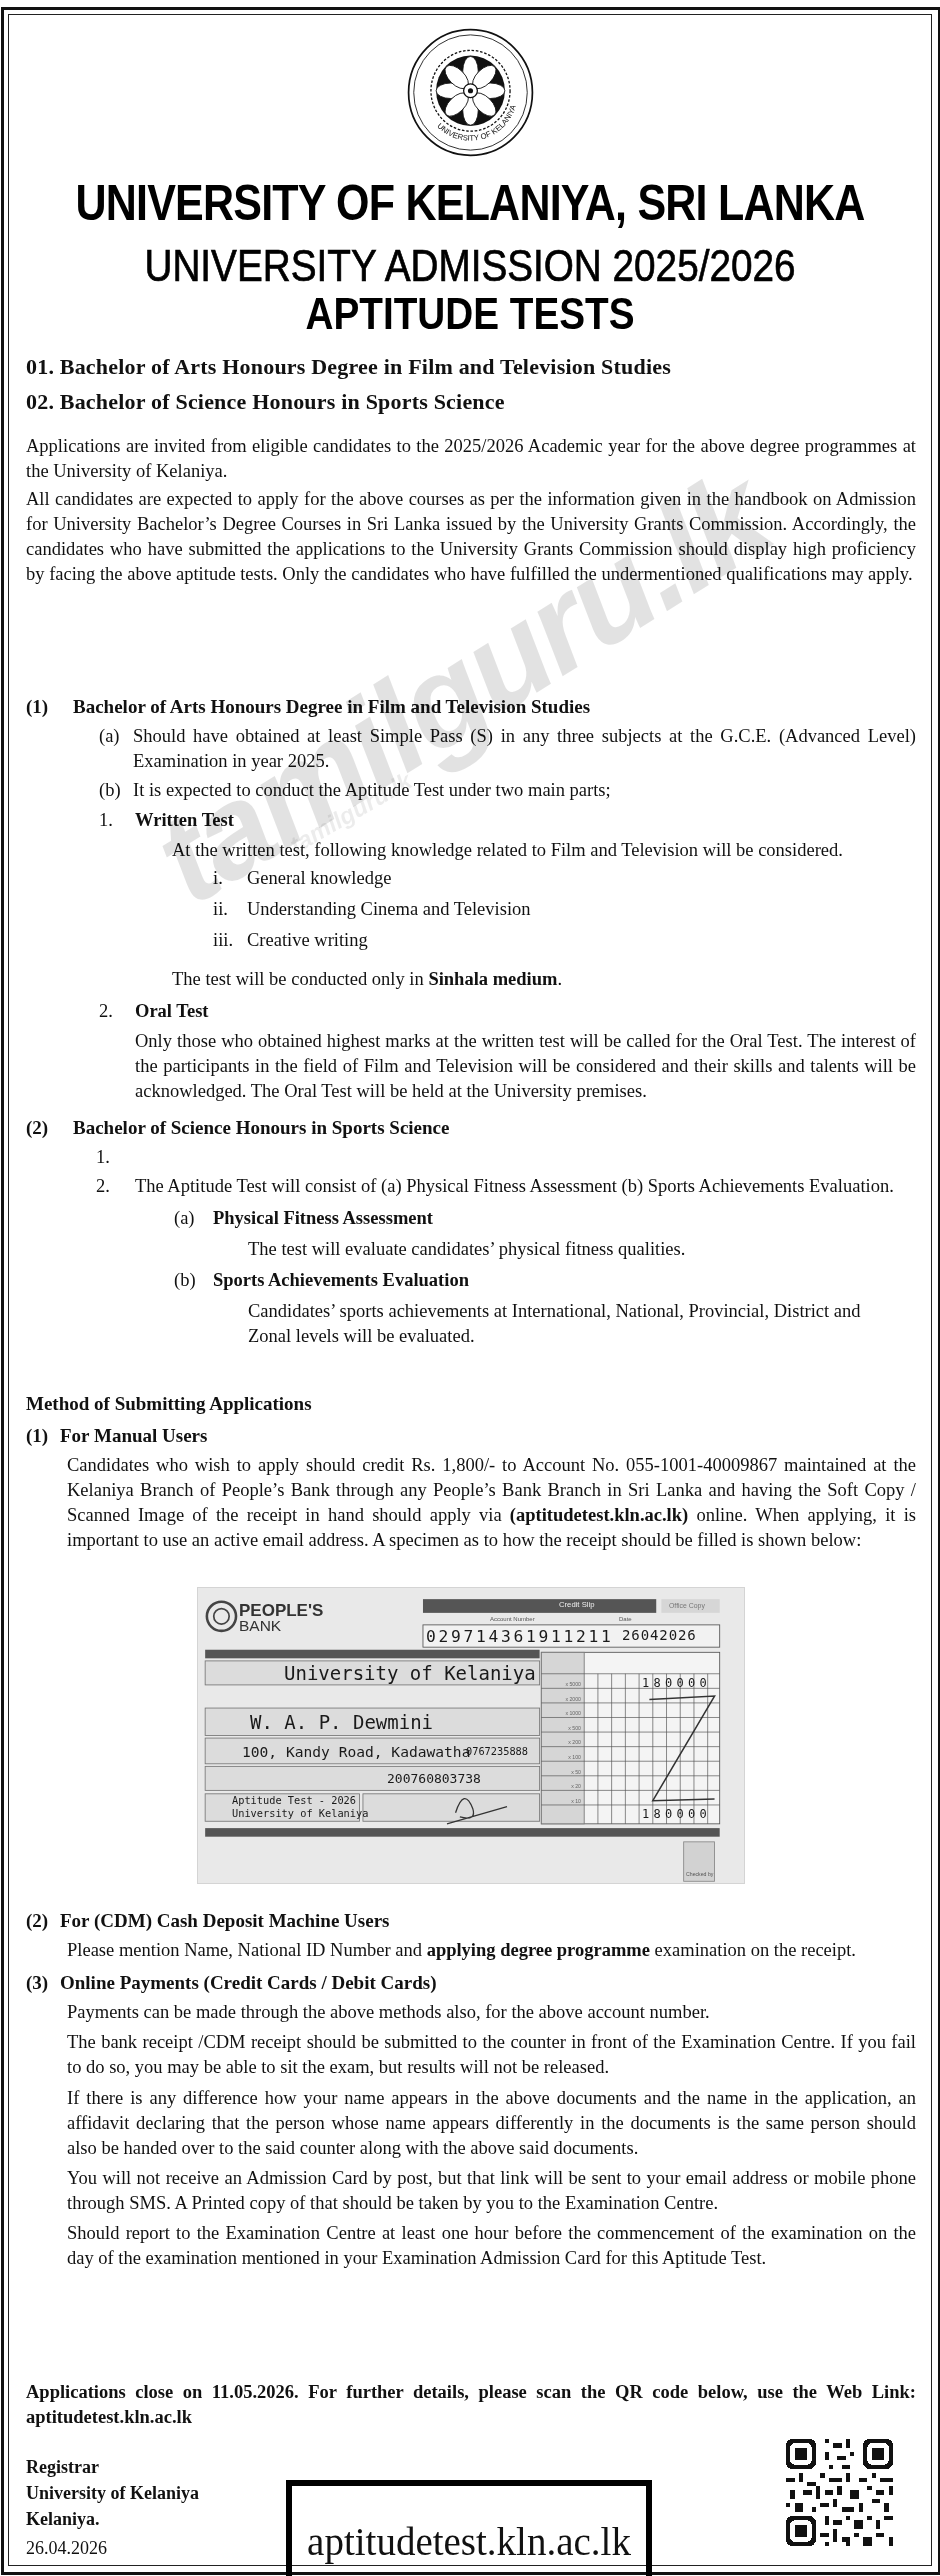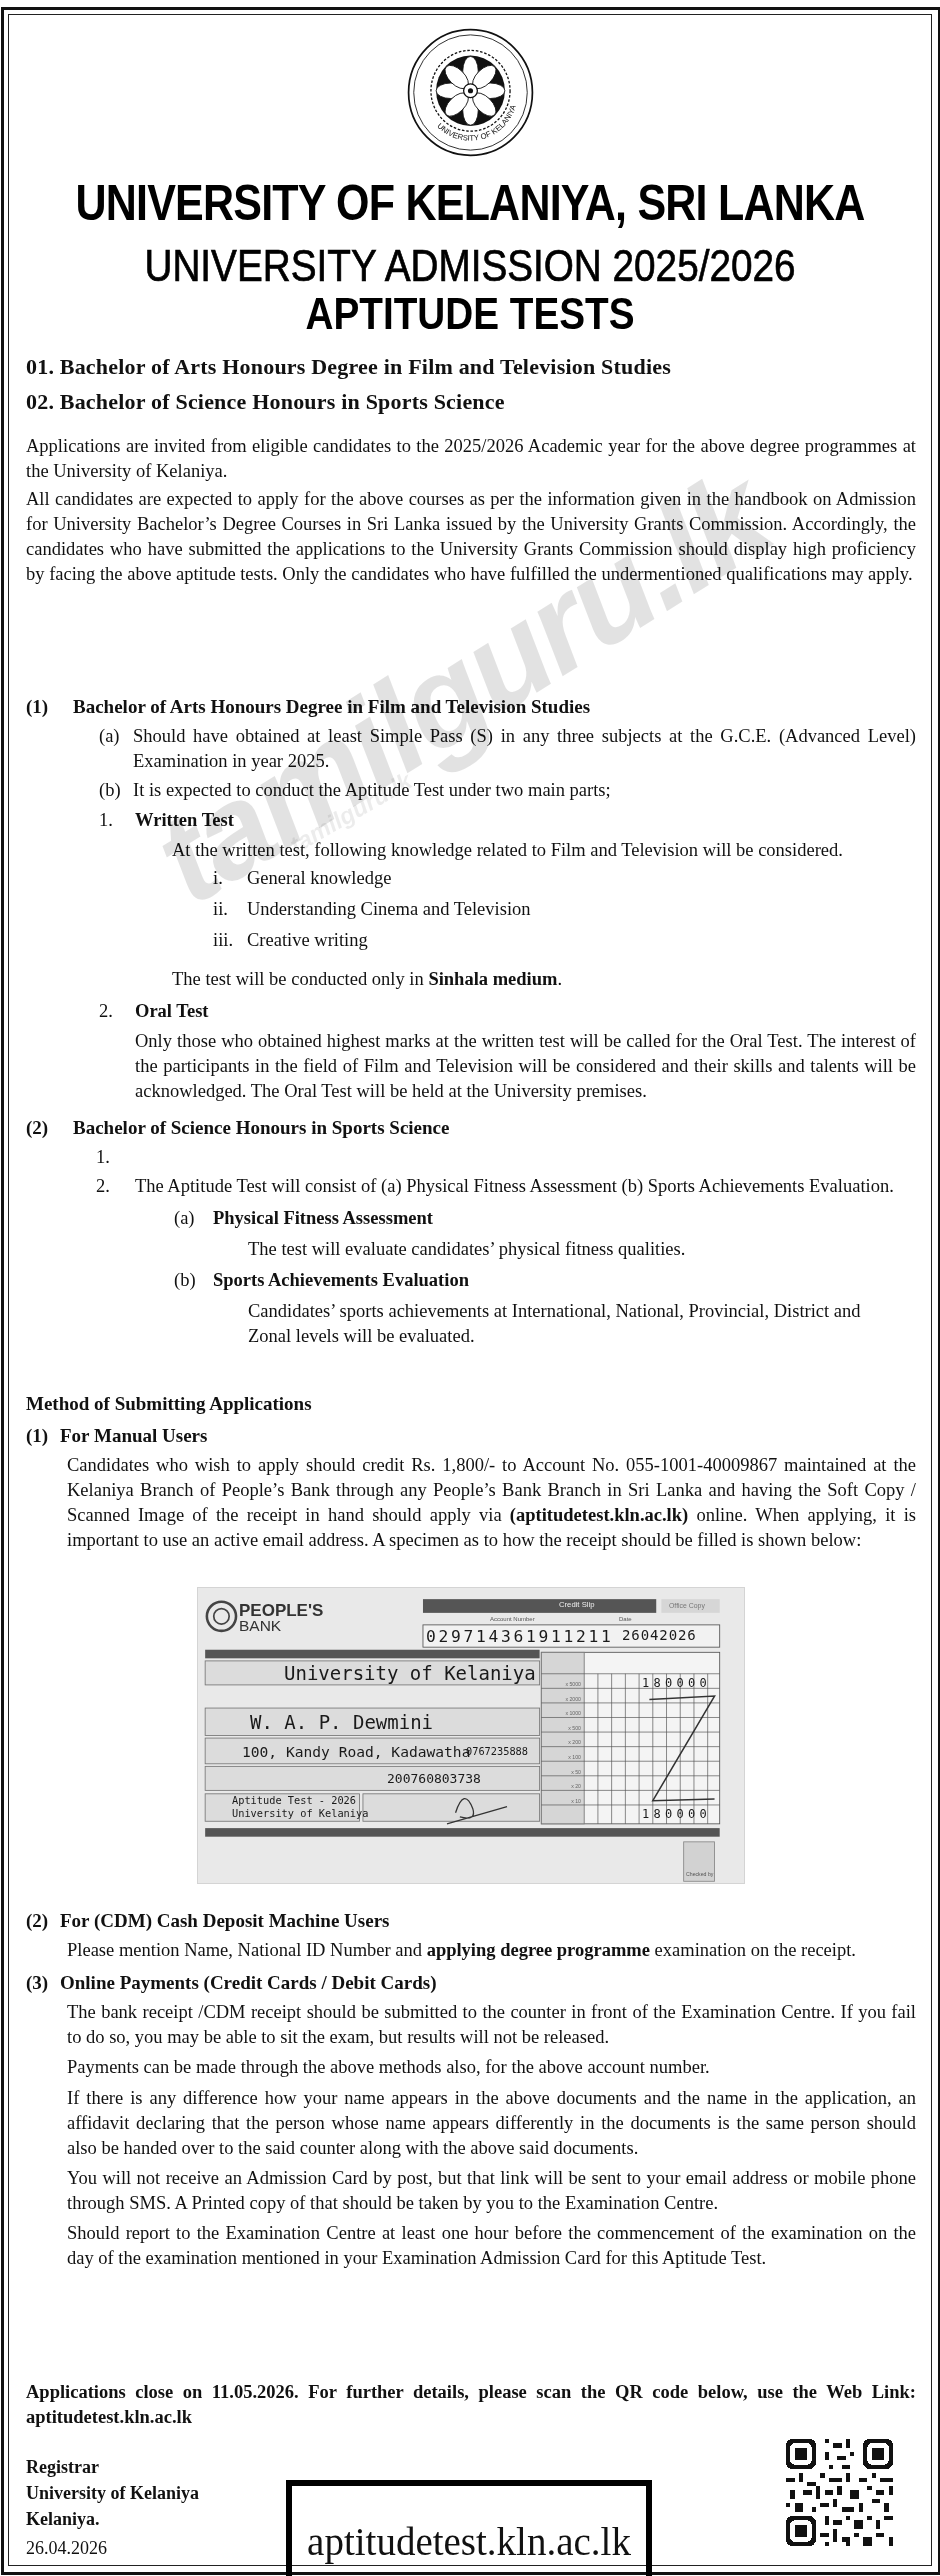--- a/index.html
+++ b/index.html
@@ -231,22 +231,22 @@
   <div class="row h2">
     <span class="num" style="width:34px;">(2)</span>
     <span>For (CDM) Cash Deposit Machine Users</span>
   </div>
   <p style="margin-top:5.2px; padding-left:41px;"><span>Please mention Name, National ID Number and </span><span class="b">applying degree programme</span><span> examination on the receipt.</span></p>
   <div class="row h2" style="margin-top:6.9px;">
     <span class="num" style="width:34px;">(3)</span>
     <span>Online Payments (Credit Cards / Debit Cards)</span>
   </div>
   <div style="padding-left:41px; margin-top:5.2px;">
+    <p style="margin-bottom:5.2px;">Payments can be made through the above methods also, for the above account number.</p>
     <p style="margin-bottom:5.2px;">The bank receipt /CDM receipt should be submitted to the counter in front of the Examination Centre. If you fail to do so, you may be able to sit the exam, but results will not be released.</p>
-    <p style="margin-bottom:5.2px;">Payments can be made through the above methods also, for the above account number.</p>
     <p style="margin-bottom:5.2px;">If there is any difference how your name appears in the above documents and the name in the application, an affidavit declaring that the person whose name appears differently in the documents is the same person should also be handed over to the said counter along with the above said documents.</p>
     <p style="margin-bottom:5.2px;">You will not receive an Admission Card by post, but that link will be sent to your email address or mobile phone through SMS. A Printed copy of that should be taken by you to the Examination Centre.</p>
     <p>Should report to the Examination Centre at least one hour before the commencement of the examination on the day of the examination mentioned in your Examination Admission Card for this Aptitude Test.</p>
   </div>
 </div>
 
 <div class="content" style="top:2380px;">
   <p class="b">Applications close on 11.05.2026. For further details, please scan the QR code below, use the Web Link: aptitudetest.kln.ac.lk</p>
 </div>
 

